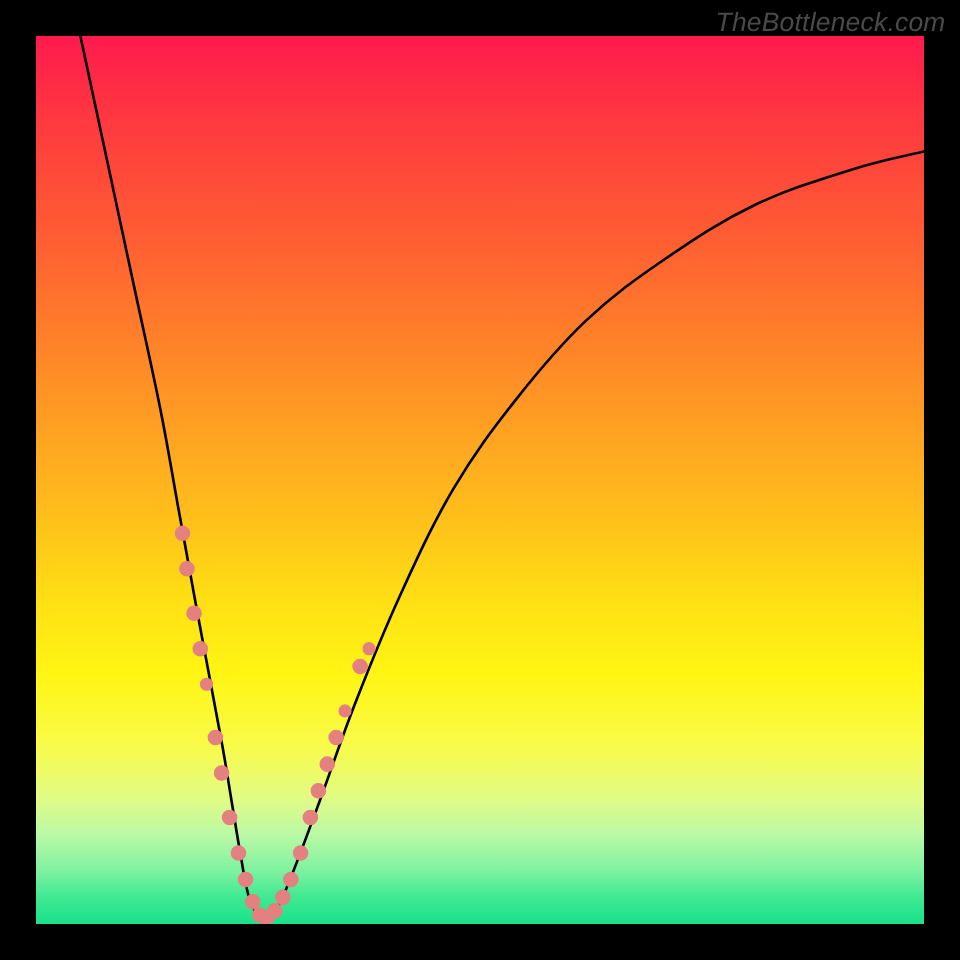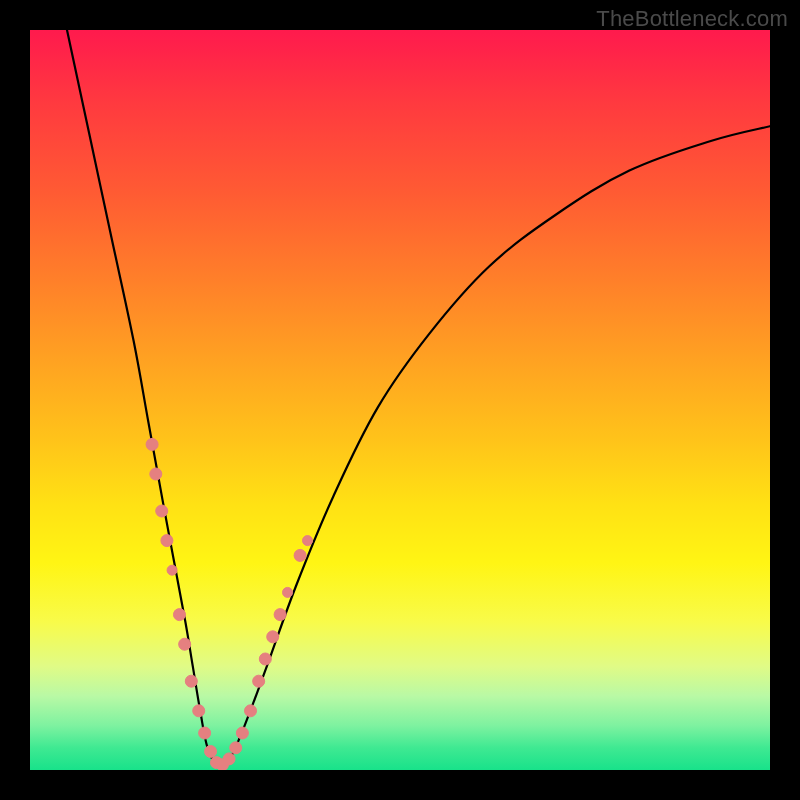--- a/index.html
+++ b/index.html
@@ -9,20 +9,21 @@
     height: 800px;
     overflow: hidden;
     background: #000;
     font-family: Arial, Helvetica, sans-serif;
   }
   .frame {
     position: relative;
     width: 800px;
     height: 800px;
     background: #000;
+    font-style: italic;
   }
   .plot-area {
     position: absolute;
     left: 30px;
     top: 30px;
     width: 740px;
     height: 740px;
     overflow: hidden;
   }
   .gradient-bg {

